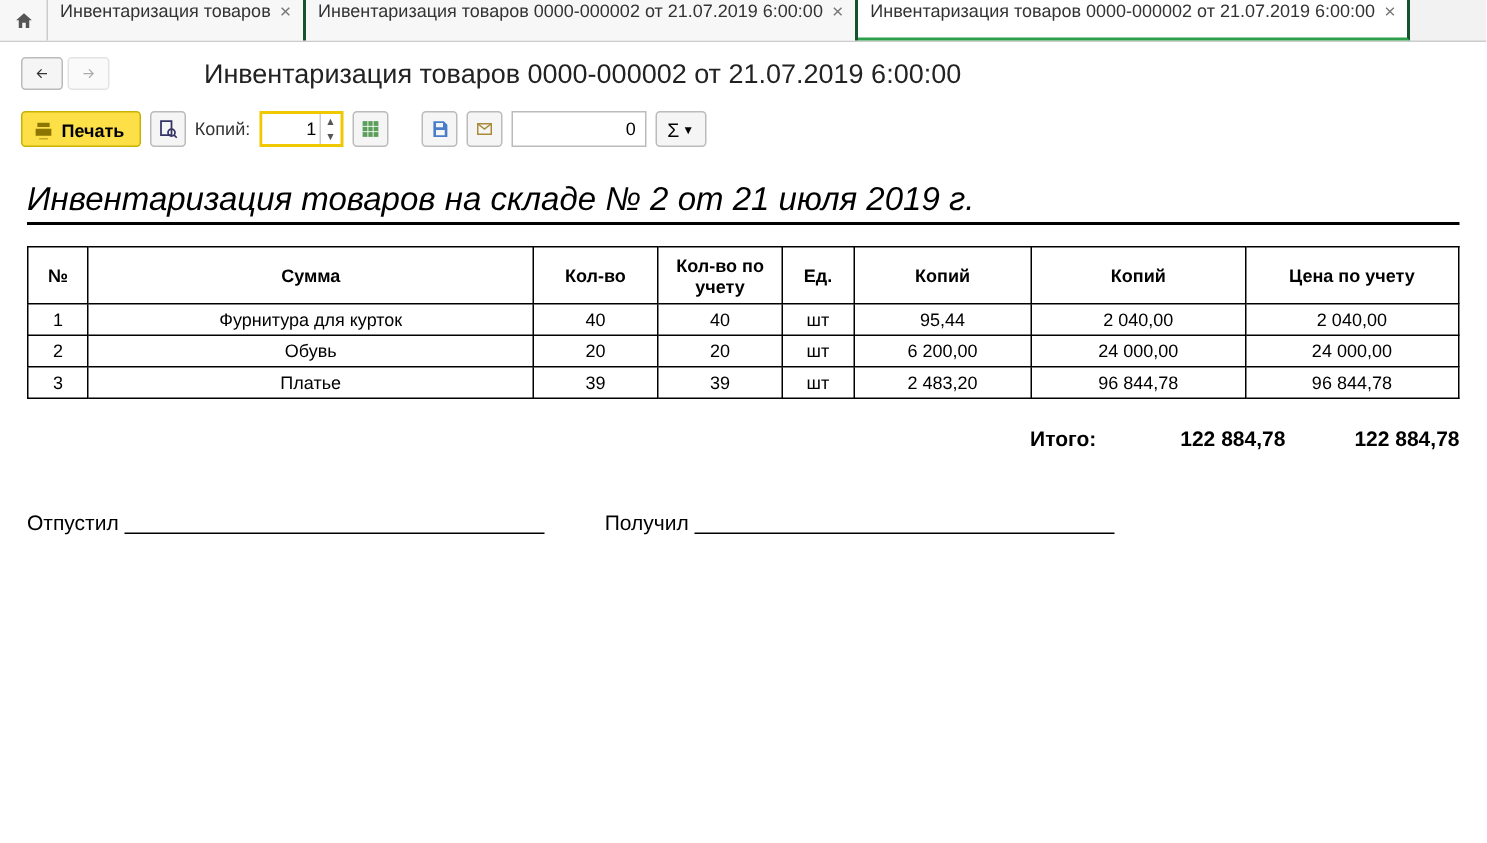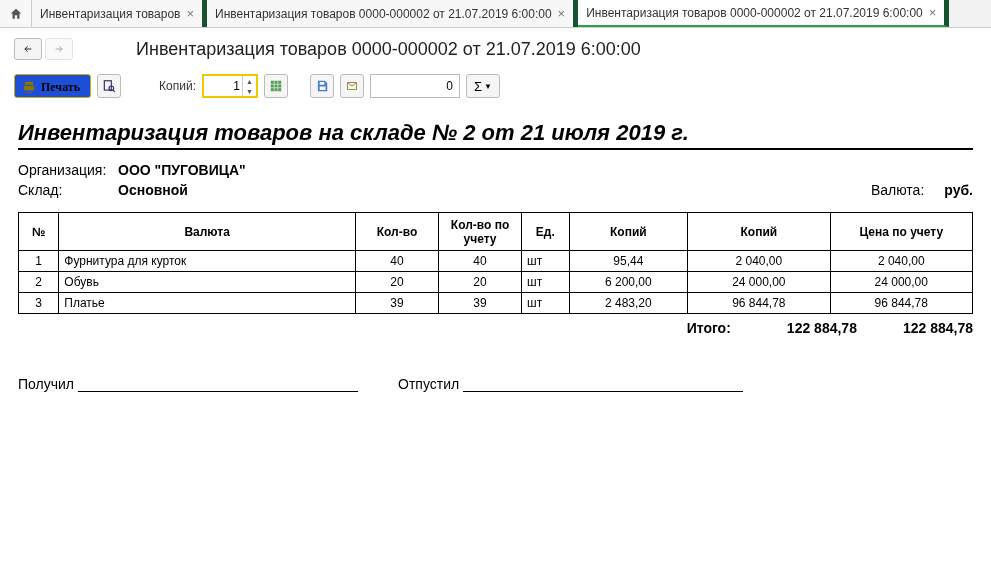--- a/index.html
+++ b/index.html
@@ -22,23 +22,23 @@
       width: 32px;
       display: flex;
       align-items: center;
       justify-content: center;
       border-right: 1px solid #ccc;
       background: #f7f7f7;
       cursor: pointer;
     }
     .tab {
       display: flex;
-      align-items: center;
+      align-items: flex-start;
       padding: 0 8px;
-      border-right: 5px solid #14532d;
+      border-right: 2px solid #14532d;
       background: #f7f7f7;
       cursor: pointer;
       font-size: 12px;
       color: #333;
       white-space: nowrap;
       overflow: hidden;
     }
     .tab.active {
       background: #fff;
       border-bottom: 2px solid #2e9e4a;
@@ -73,44 +73,43 @@
       margin-left: 60px;
       color: #222;
     }
     .toolbar {
       display: flex;
       align-items: center;
       padding: 4px 14px;
       gap: 6px;
     }
     .btn-print {
-      background: #1d4ed8;
+      background: #fde047;
       border: 1px solid #c9b200;
       border-radius: 3px;
       padding: 3px 10px 1px 6px;
       display: flex;
       align-items: center;
       gap: 4px;
       font-weight: bold;
       cursor: pointer;
       height: 24px;
-      font-family: Liberation Serif, serif;
     }
     .tb-btn {
       width: 24px;
       height: 24px;
       border: 1px solid #bbb;
       border-radius: 3px;
       background: #f5f5f5;
       display: flex;
       align-items: center;
       justify-content: center;
       cursor: pointer;
     }
-    .tb-label { font-size: 12px; color: #333; margin-left: 32px; }
+    .tb-label { font-size: 12px; color: #333; }
     .spinner {
       display: flex;
       align-items: stretch;
       border: 2px solid #f0c800;
       height: 24px;
       background: #fff;
     }
     .spinner input {
       width: 38px;
       border: none;
@@ -134,21 +133,21 @@
       text-align: right;
       padding-right: 6px;
       font-size: 12px;
     }
     .document {
       margin: 18px;
       padding: 0;
     }
     .doc-title {
       font-size: 22px;
-      font-weight: bold;
+      font-weight: normal;
       font-style: italic;
       border-bottom: 2px solid #000;
       padding-bottom: 2px;
     }
     .meta {
       margin-top: 12px;
       display: grid;
       grid-template-columns: 100px 1fr auto auto;
       row-gap: 4px;
       font-size: 14px;
@@ -165,30 +164,30 @@
     table.doc th, table.doc td {
       border: 1px solid #000;
       padding: 3px 5px;
     }
     table.doc th {
       font-weight: bold;
       text-align: center;
       height: 38px;
     }
     .col-num { text-align:center; width:34px;}
-    .col-name { text-align:left;}
+    .col-name { text-align:center;}
     .col-qty, .col-qty2, .col-price, .col-sum, .col-sum2 { text-align:center;}
-    .col-unit { text-align:left; width:40px;}
+    .col-unit { text-align:center; width:40px;}
     .totals {
       display: flex;
       justify-content: flex-end;
       gap: 46px;
       font-weight: bold;
       font-size: 14px;
-      margin-top: 6px;
+      margin-top: 18px;
     }
     .totals .tlabel { margin-right: 10px; }
     .sign-row {
       display: flex;
       margin-top: 40px;
       font-size: 14px;
       gap: 40px;
     }
     .sign {
       display: flex;
@@ -284,37 +283,27 @@
   <input class="numfield" value="0" style="">
   <div class="tb-btn" style="width:34px;">
     <span style="font-size:13px;">Σ</span>
     <span style="font-size:8px;margin-left:2px;">▼</span>
   </div>
 </div>
 
 <div class="document">
   <div class="doc-title">Инвентаризация товаров на складе № 2 от 21 июля 2019 г.</div>
 
-  <div class="meta">
-    <div class="label">Организация:</div>
-    <div class="val">ООО "ПУГОВИЦА"</div>
-    <div></div>
-      <div></div>
-    <div class="label">Склад:</div>
-    <div class="val">Основной</div>
-    <div class="label right">Валюта:</div>
-    <div class="val">руб.</div>
-  </div>
 
   <div class="table-wrap">
     <table class="doc">
       <thead>
         <tr>
           <th class="col-num">№</th>
-          <th style="width:250px">Валюта</th>
+          <th style="width:250px">Сумма</th>
           <th style="width:70px">Кол-во</th>
           <th style="width:70px">Кол-во по учету</th>
           <th class="col-unit">Ед.</th>
           <th style="width:100px">Копий</th>
           <th style="width:120px">Копий</th>
           <th style="width:120px">Цена по учету</th>
         </tr>
       </thead>
       <tbody id="tbody">
           <tr>
@@ -352,21 +341,21 @@
   </div>
 
   <div class="totals">
     <span class="tlabel">Итого:</span>
     <span>122 884,78</span>
     <span>122 884,78</span>
   </div>
 
   <div class="sign-row">
     <div class="sign">
+      <span>Отпустил</span>
+      <span class="line"></span>
+    </div>
+    <div class="sign">
       <span>Получил</span>
       <span class="line"></span>
     </div>
-    <div class="sign">
-      <span>Отпустил</span>
-      <span class="line"></span>
-    </div>
   </div>
 </div>
 
 </body></html>

